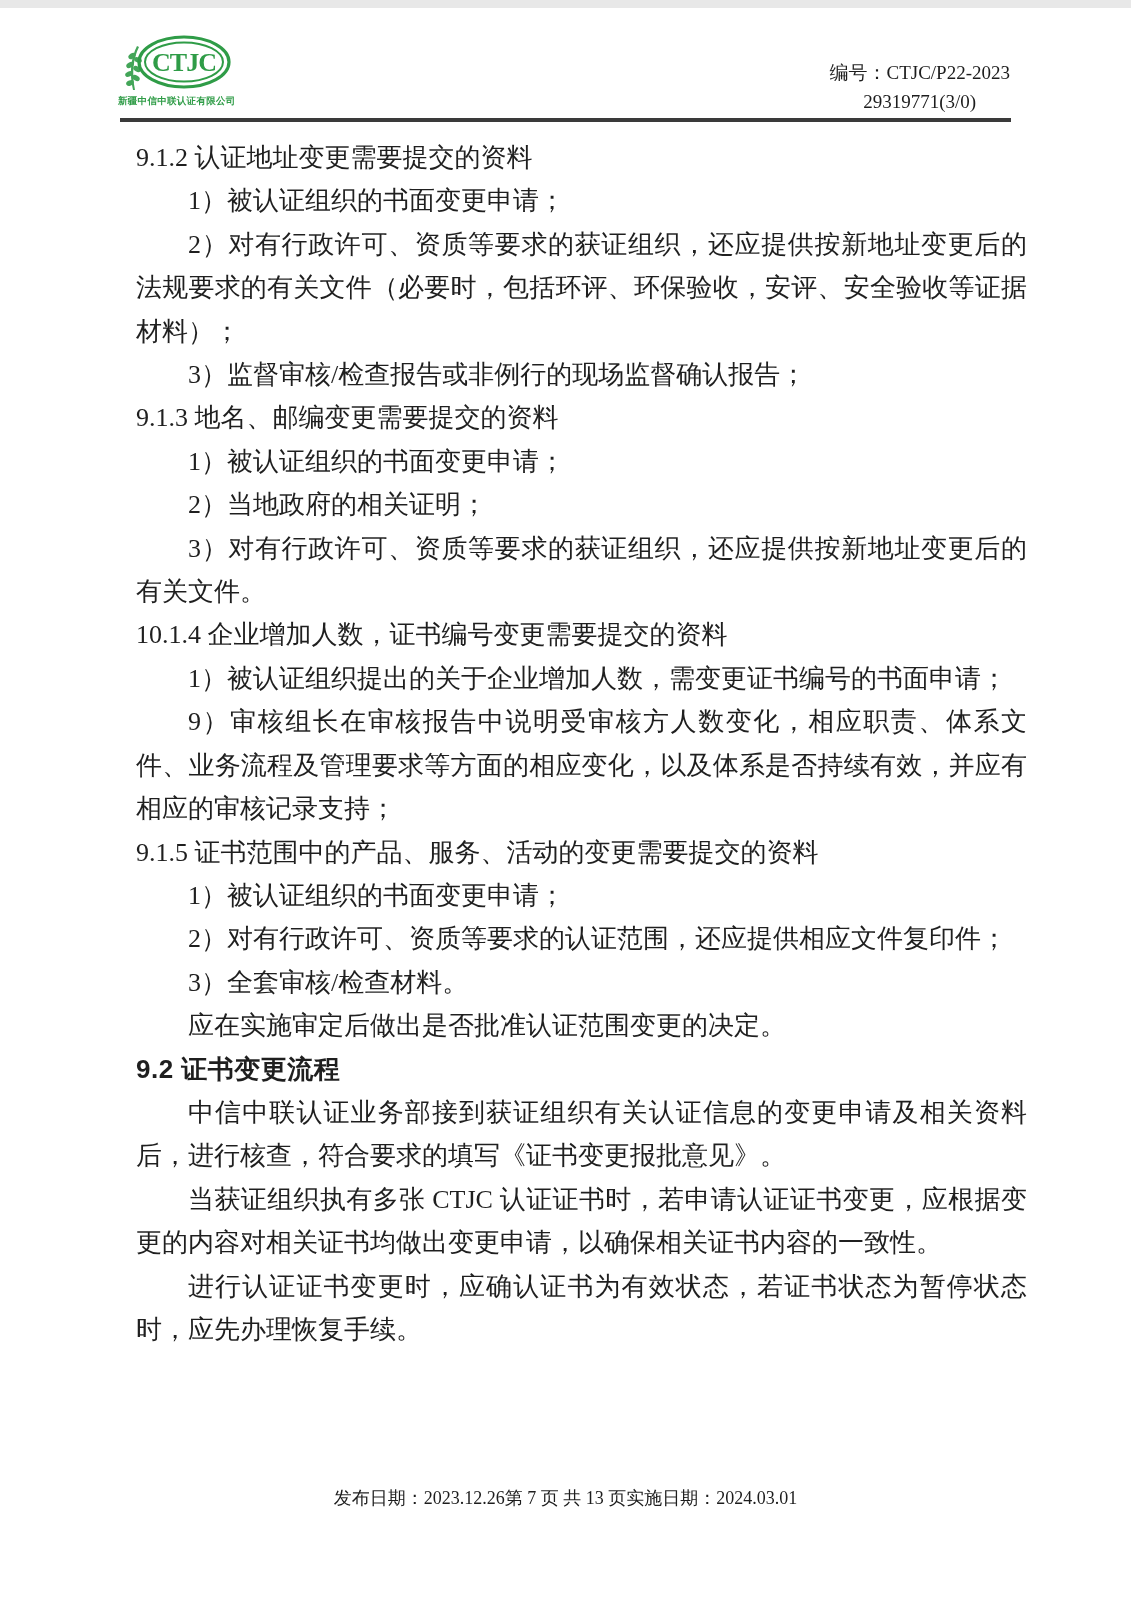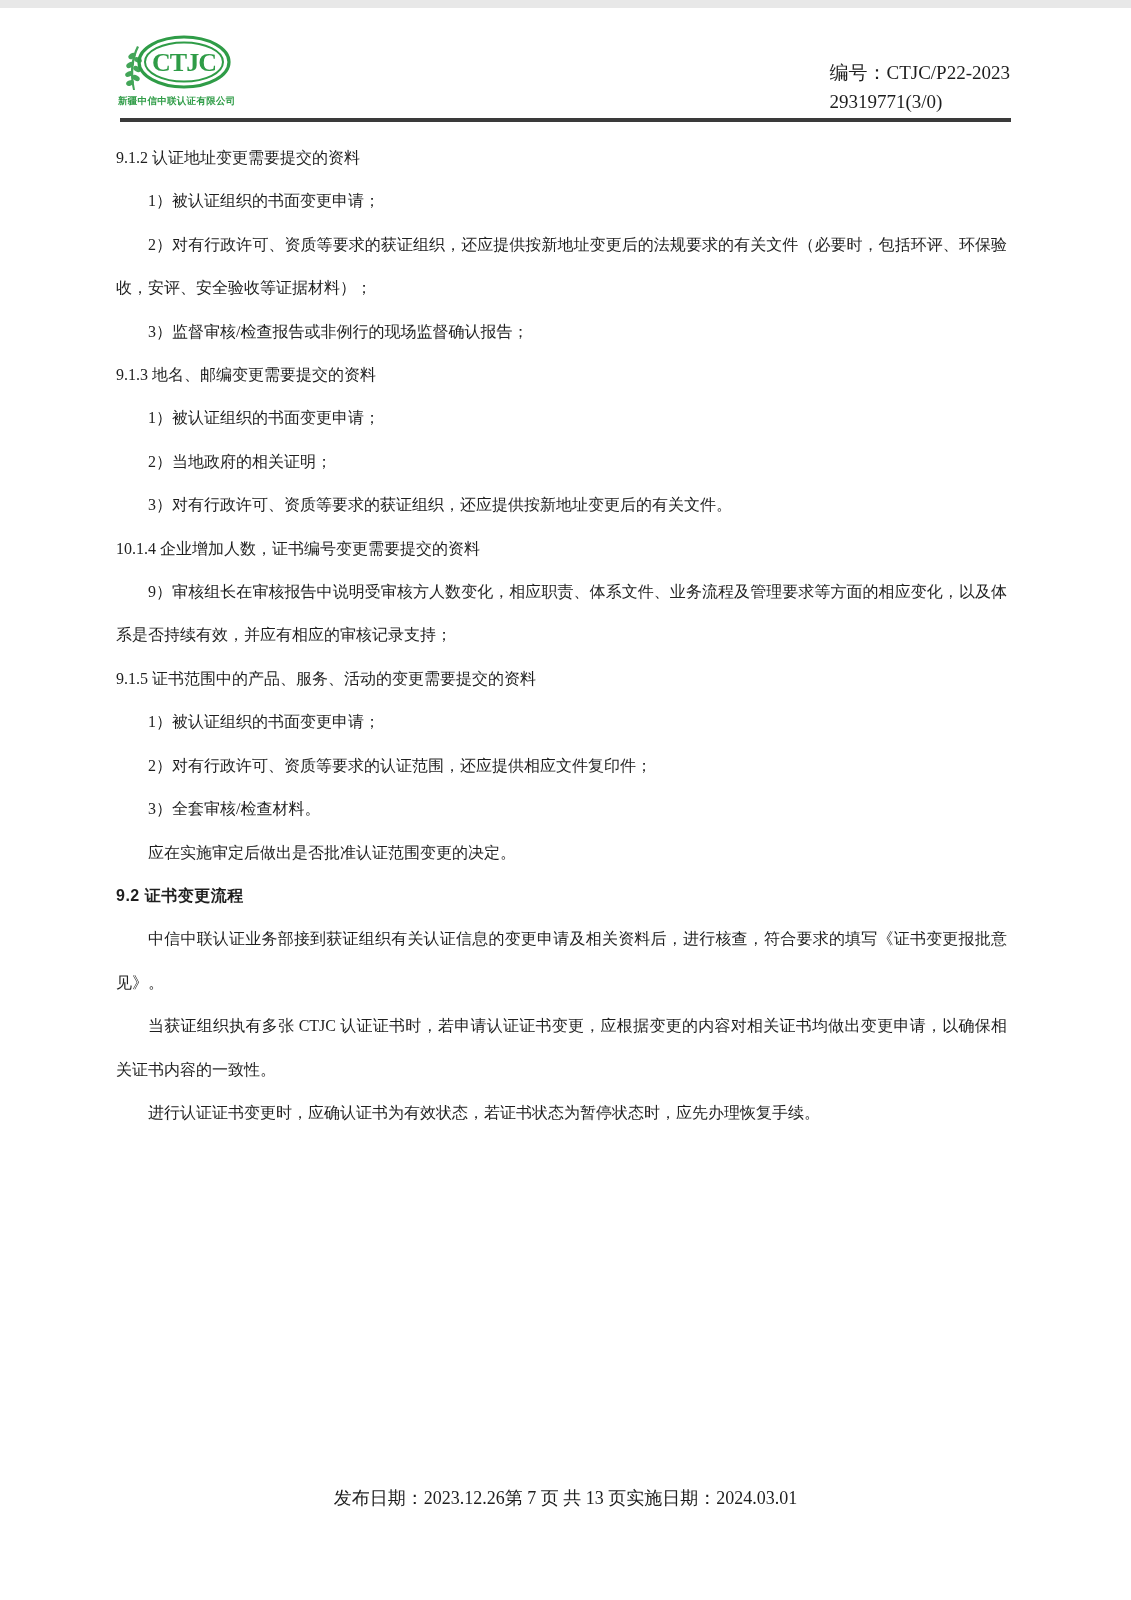--- a/index.html
+++ b/index.html
@@ -18,36 +18,36 @@
   .logo-svg { display:block; }
   .company-name {
     margin-top:1px;
     font-family:"Liberation Sans","DejaVu Sans",sans-serif;
     font-size:9.5px; font-weight:bold; letter-spacing:0.3px;
     color:var(--logo-green,#2f9c47);
     white-space:nowrap;
   }
   .doc-meta {
     position:absolute; right:121px; top:50px;
-    text-align:left;
+    text-align:center;
     font-size:19px; line-height:29px;
     color:#1d1d1d;
     white-space:nowrap;
   }
   .header-rule {
     position:absolute; left:120px; top:110px;
     width:891px; height:4px;
     background:#3a3a3a;
   }
 
   
   .doc-body {
-    position:absolute; left:116px; top:128px;
+    position:absolute; left:136px; top:128px;
     width:891px;
-    font-size:16px; line-height:43.4px;
+    font-size:26px; line-height:43.4px;
     text-align:justify;
     color:#1f1f1f;
   }
   .para { margin:0; padding:0; }
   .para-item { text-indent:2em; }
   .para-heading { text-indent:0; }
   .para-heading-bold {
     text-indent:0;
     font-weight:bold;
     font-family:"Liberation Sans","DejaVu Sans",sans-serif;
@@ -104,20 +104,21 @@
   <div class="doc-body" id="doc-body">
       <p class="para para-heading">9.1.2 认证地址变更需要提交的资料</p>
       <p class="para para-item">1）被认证组织的书面变更申请；</p>
       <p class="para para-item">2）对有行政许可、资质等要求的获证组织，还应提供按新地址变更后的法规要求的有关文件（必要时，包括环评、环保验收，安评、安全验收等证据材料）；</p>
       <p class="para para-item">3）监督审核/检查报告或非例行的现场监督确认报告；</p>
       <p class="para para-heading">9.1.3 地名、邮编变更需要提交的资料</p>
       <p class="para para-item">1）被认证组织的书面变更申请；</p>
       <p class="para para-item">2）当地政府的相关证明；</p>
       <p class="para para-item">3）对有行政许可、资质等要求的获证组织，还应提供按新地址变更后的有关文件。</p>
       <p class="para para-heading">10.1.4 企业增加人数，证书编号变更需要提交的资料</p>
+      <p class="para para-item">1）被认证组织提出的关于企业增加人数，需变更证书编号的书面申请；</p>
       <p class="para para-item">9）审核组长在审核报告中说明受审核方人数变化，相应职责、体系文件、业务流程及管理要求等方面的相应变化，以及体系是否持续有效，并应有相应的审核记录支持；</p>
       <p class="para para-heading">9.1.5 证书范围中的产品、服务、活动的变更需要提交的资料</p>
       <p class="para para-item">1）被认证组织的书面变更申请；</p>
       <p class="para para-item">2）对有行政许可、资质等要求的认证范围，还应提供相应文件复印件；</p>
       <p class="para para-item">3）全套审核/检查材料。</p>
       <p class="para para-item">应在实施审定后做出是否批准认证范围变更的决定。</p>
       <p class="para para-heading-bold">9.2 证书变更流程</p>
       <p class="para para-item">中信中联认证业务部接到获证组织有关认证信息的变更申请及相关资料后，进行核查，符合要求的填写《证书变更报批意见》。</p>
       <p class="para para-item">当获证组织执有多张 CTJC 认证证书时，若申请认证证书变更，应根据变更的内容对相关证书均做出变更申请，以确保相关证书内容的一致性。</p>
       <p class="para para-item">进行认证证书变更时，应确认证书为有效状态，若证书状态为暂停状态时，应先办理恢复手续。</p>

